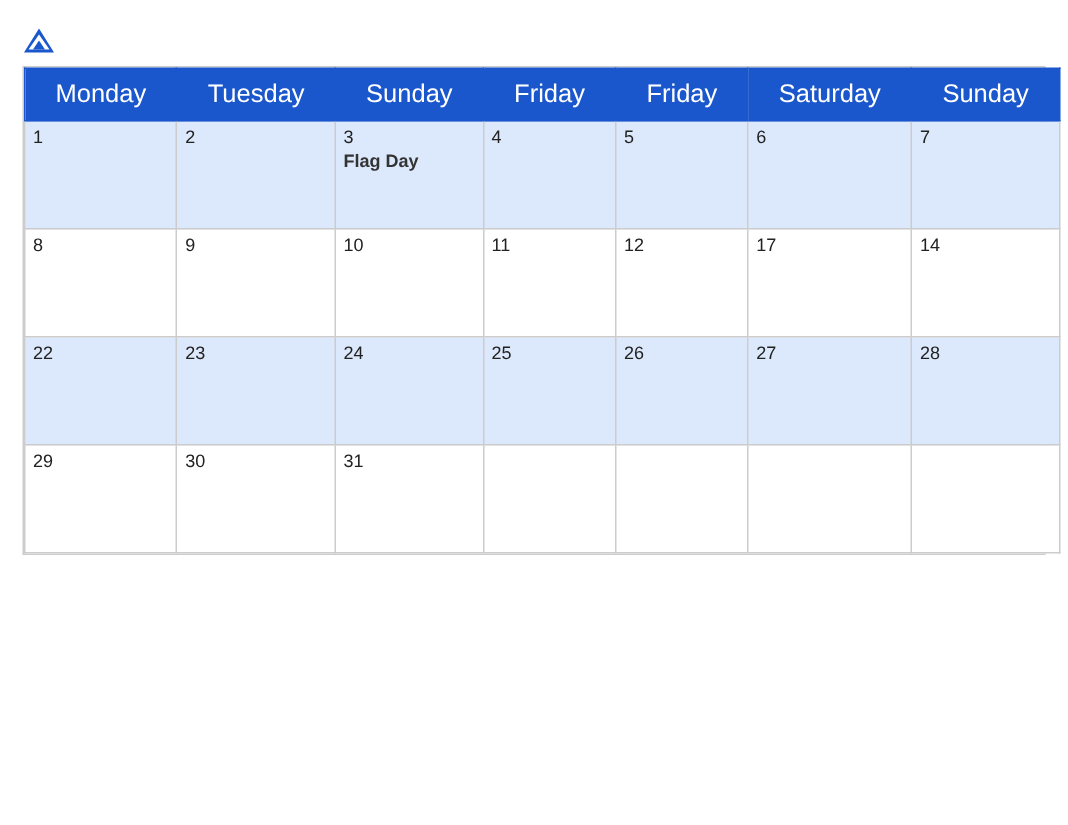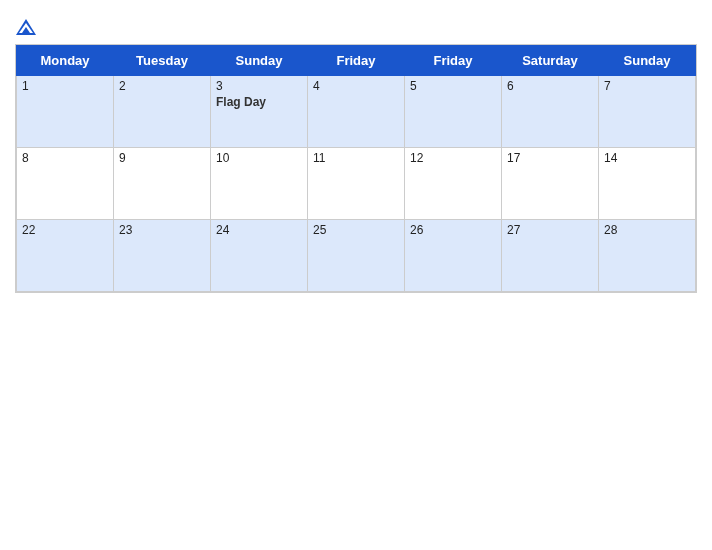--- a/index.html
+++ b/index.html
@@ -73,22 +73,22 @@
       border-collapse: collapse;
     }
 
     thead tr {
       background-color: #1a56cc;
       color: white;
     }
 
     thead th {
       padding: 7px 20px;
-      font-size: 13px;
-      font-weight: bold;
+      font-size: 17px;
+      font-weight: normal;
       text-align: center;
       border: 1px solid #1a56cc;
     }
 
     tbody tr td {
       width: calc(100% / 7);
       height: 72px;
       vertical-align: top;
       border: 1px solid #ccc;
       padding: 3px 5px;
@@ -215,15 +215,30 @@
           <td>
             <span class="day-number">26</span>
           </td>
           <td>
             <span class="day-number">27</span>
           </td>
           <td>
             <span class="day-number">28</span>
           </td>
         </tr>
+        <tr>
+          <td>
+            <span class="day-number">29</span>
+          </td>
+          <td>
+            <span class="day-number">30</span>
+          </td>
+          <td>
+            <span class="day-number">31</span>
+          </td>
+          <td></td>
+          <td></td>
+          <td></td>
+          <td></td>
+        </tr>
       </tbody>
   </table>
 </div>
 
 </body></html>

